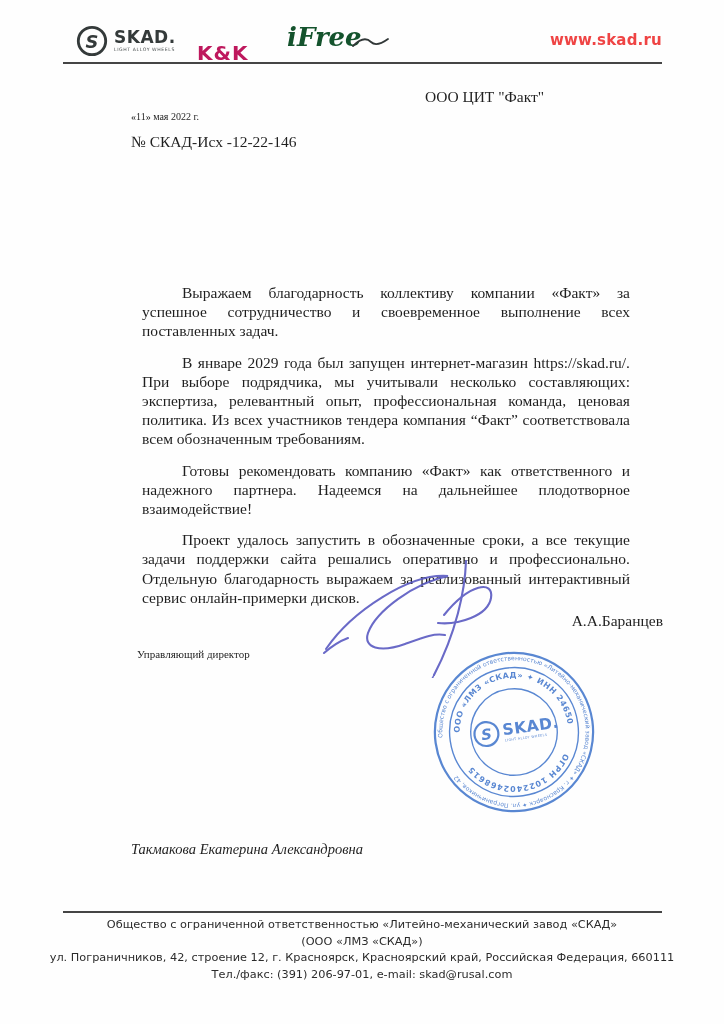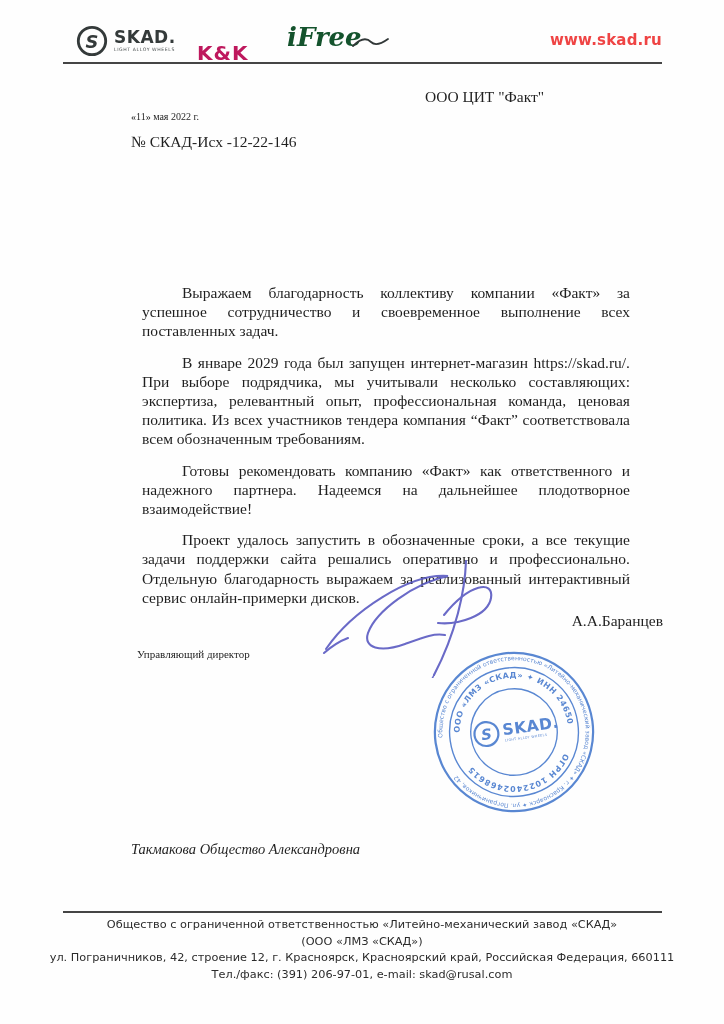--- a/index.html
+++ b/index.html
@@ -120,21 +120,21 @@
       <g>
         <circle cx="70" cy="98" r="13" stroke-width="2.4"></circle>
         <text x="70" y="104" text-anchor="middle" stroke="none" fill="#4377cc" font-family="DejaVu Sans, sans-serif" font-size="16" font-weight="bold" font-style="italic">S</text>
         <text x="88" y="102" stroke="none" fill="#4377cc" font-family="DejaVu Sans, sans-serif" font-size="17" font-weight="bold" letter-spacing="0.5">SKAD.</text>
         <text x="89" y="109" stroke="none" fill="#4377cc" font-family="DejaVu Sans, sans-serif" font-size="3.6" letter-spacing="0.4">LIGHT ALLOY WHEELS</text>
       </g>
     </g>
   </svg>
 
   <div class="contact">
-    <div>Такмакова Общество Александровна</div>
+    <div>Такмакова Екатерина Александровна</div>
   </div>
 
   <div class="rule-bottom"></div>
   <div class="footer">
     <div>Общество с ограниченной ответственностью «Литейно-механический завод «СКАД»</div>
     <div>(ООО «ЛМЗ «СКАД»)</div>
     <div>ул. Пограничников, 42, строение 12, г. Красноярск, Красноярский край, Российская Федерация, 660111</div>
     <div>Тел./факс: (391) 206-97-01, e-mail: skad@rusal.com</div>
   </div>
 

